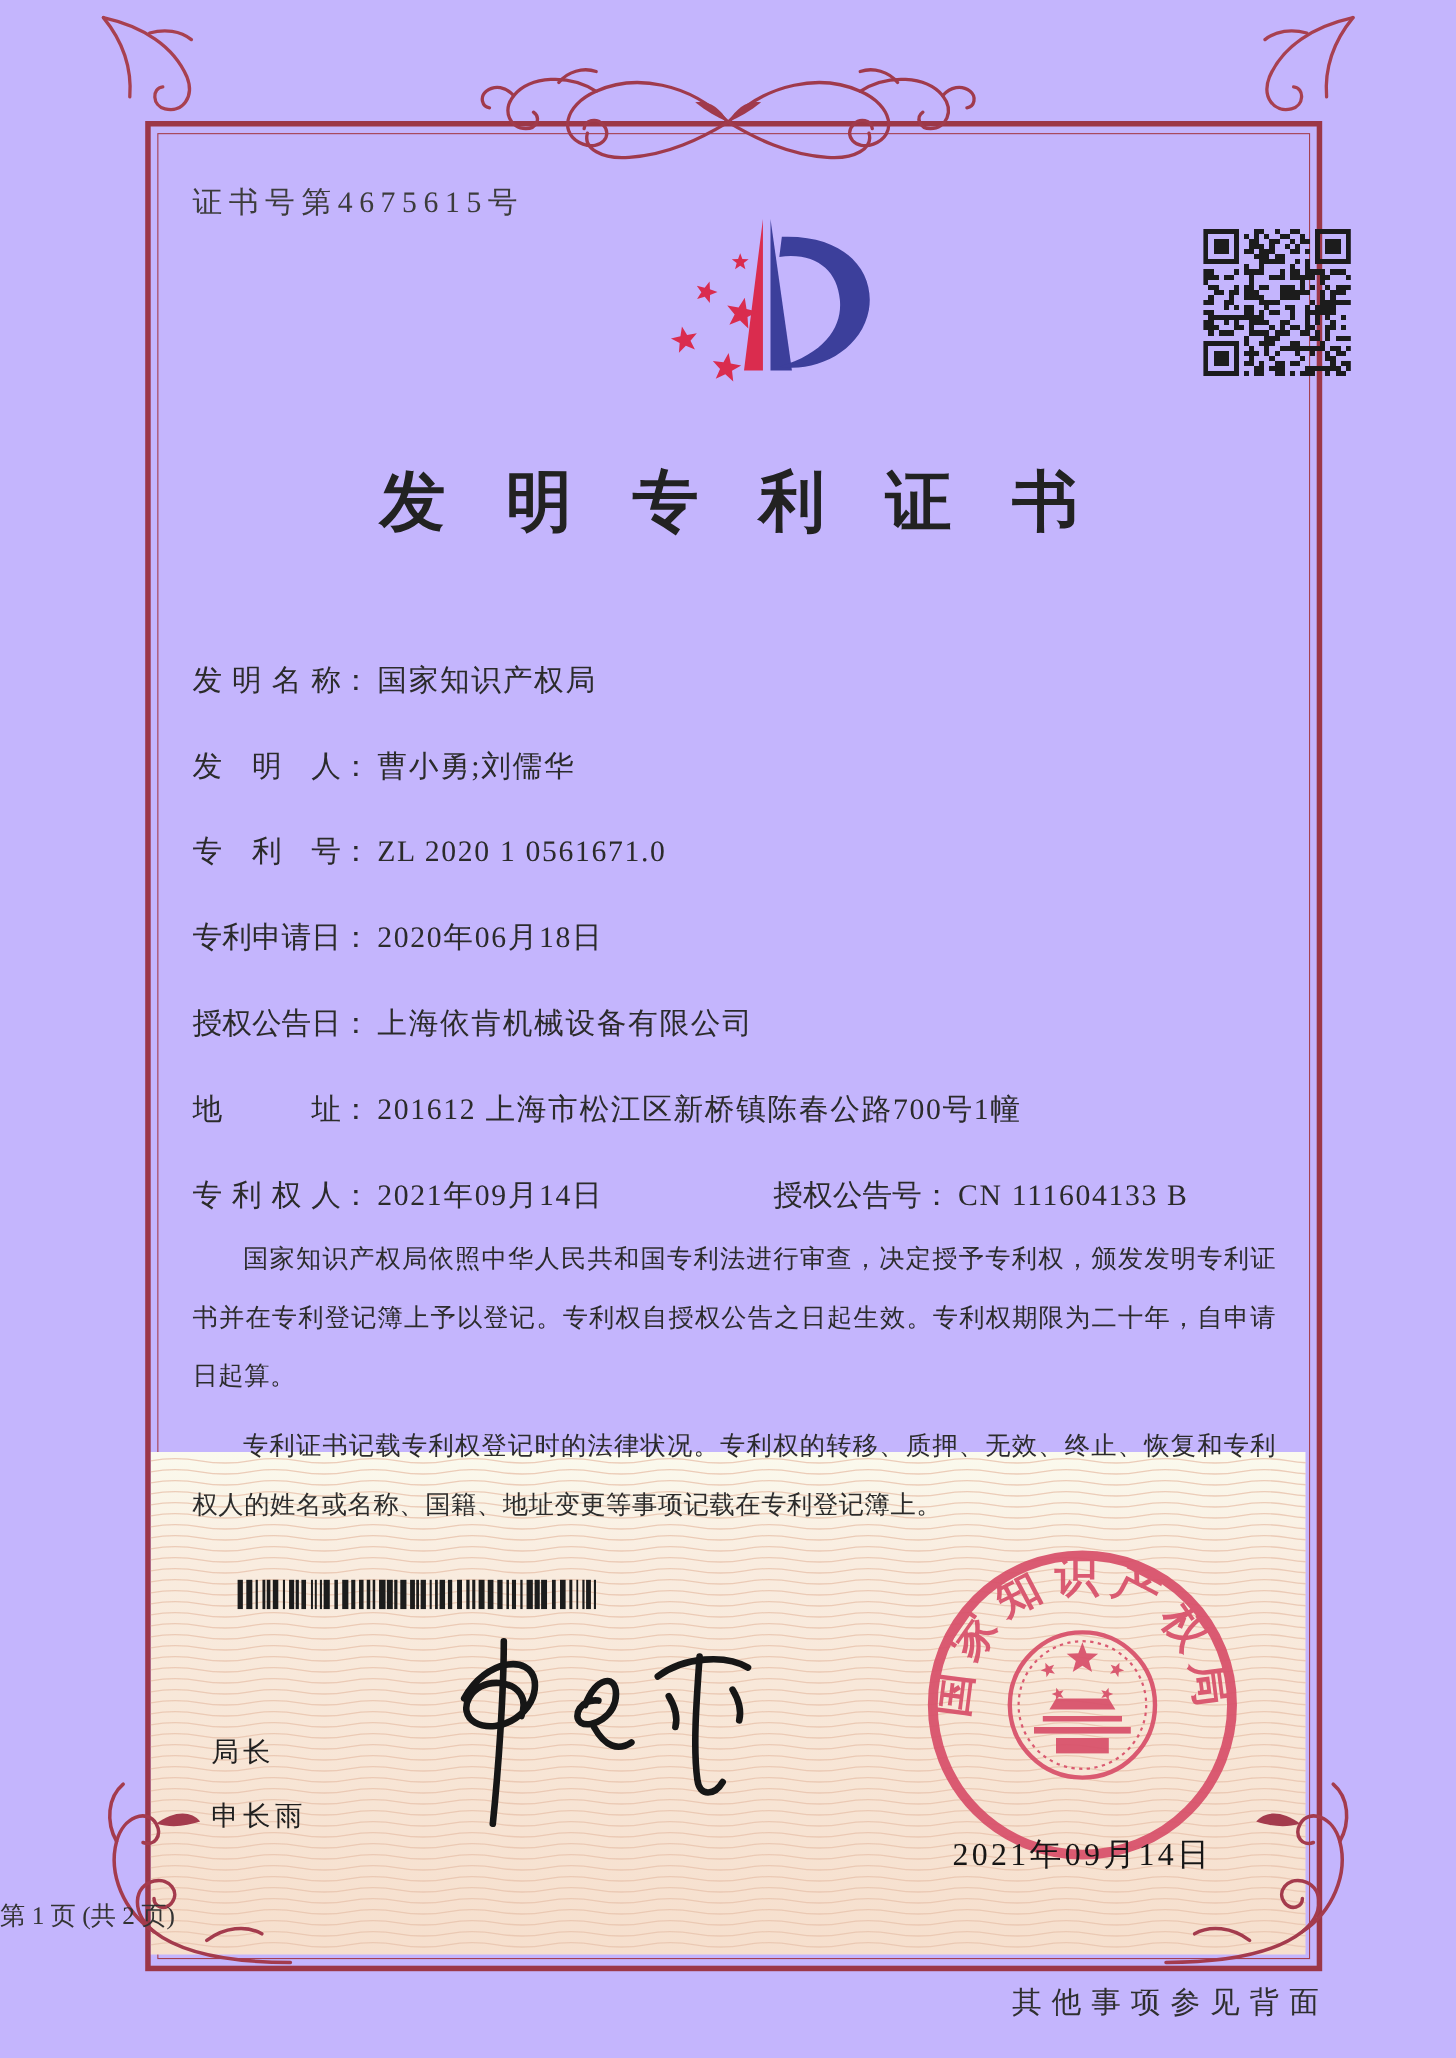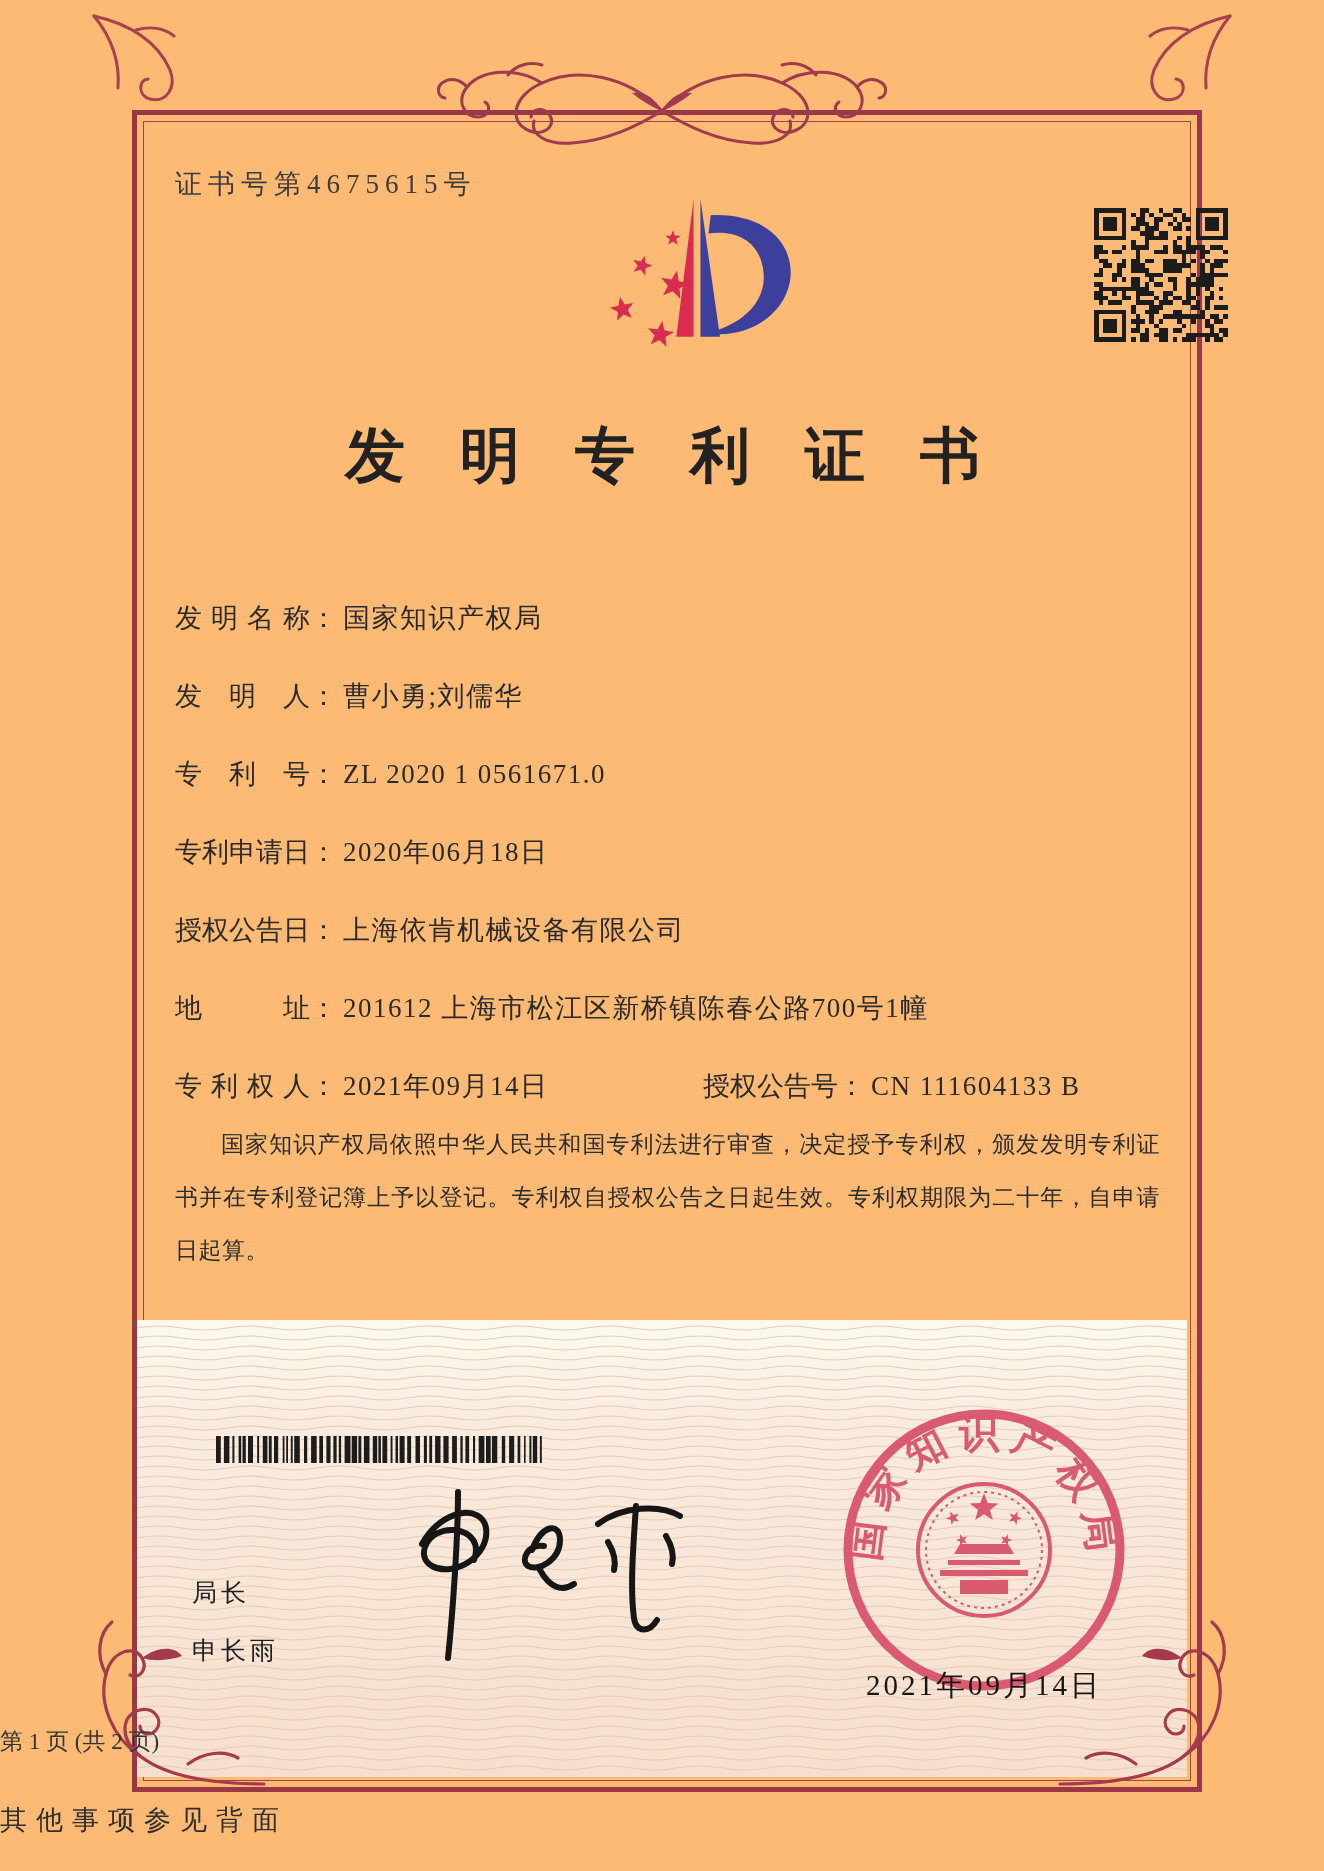--- a/index.html
+++ b/index.html
@@ -1,34 +1,34 @@
 <!DOCTYPE html>
 <html><head>
 <meta charset="utf-8">
 <style>
   html,body{margin:0;padding:0;background:#e8e8e0;}
-  #cert{position:relative;width:1324px;height:1871px;background:#fdba74;overflow:hidden;
+  #cert{position:relative;width:1324px;height:1871px;background:#c4b5fd;overflow:hidden;
         font-family:"Liberation Serif", serif;color:#2e2e2e;}
   .abs{position:absolute;}
   
   #frame{left:132px;top:110px;width:1060px;height:1672px;border:5px solid #9c3747;}
   #frame::before{content:"";position:absolute;inset:6px;border:1.5px solid #a5404f;}
   #cert-no{left:175px;top:166px;font-size:27px;letter-spacing:6px;color:#3c3c3c;}
   #title{left:0;top:416px;width:1324px;text-align:center;font-size:60px;font-weight:bold;
          letter-spacing:55px;padding-left:28px;color:#222;}
   .frow{left:175px;width:1000px;height:44px;font-size:27px;color:#2b2b2b;}
   .flabel{display:inline-block;width:135px;text-align:justify;text-align-last:justify;vertical-align:top;}
   .fcolon{display:inline-block;margin-right:6px;}
   .fvalue{letter-spacing:1.5px;}
   .field2{position:absolute;left:528px;top:0;}
   .para{left:175px;width:985px;font-size:23px;line-height:53px;text-align:justify;
         text-indent:2em;color:#2c2c2c;letter-spacing:0.5px;}
   #role-title,#role-name{left:192px;font-size:25px;font-family:"Liberation Sans",sans-serif;color:#202020;letter-spacing:4px;}
   #page-info{left:0;top:1726px;width:1324px;font-size:23px;color:#333;}
-  #back-note{left:0;top:1802px;width:1208px;text-align:left;font-size:27px;letter-spacing:9px;color:#2f2f2f;}
+  #back-note{left:0;top:1802px;width:1208px;text-align:right;font-size:27px;letter-spacing:9px;color:#2f2f2f;}
   #seal-date{left:836px;top:1666px;width:296px;text-align:center;font-size:29px;color:#161616;letter-spacing:3px;}
   svg{display:block;}
 </style>
 </head>
 <body>
 
 <div id="cert">
 
   <svg class="abs" style="left:84px;top:10px" width="120" height="110" viewBox="0 0 120 110">
     <g fill="none" stroke="#a84050" stroke-width="3" stroke-linecap="round">
@@ -593,20 +593,21 @@
     <span class="flabel">地址</span><span class="fcolon">：</span><span class="fvalue">201612 上海市松江区新桥镇陈春公路700号1幢</span>
   </div>
   <div class="abs frow" style="top:1068px">
     <span class="flabel">专利权人</span><span class="fcolon">：</span><span class="fvalue">2021年09月14日</span>
     <span class="field2">
       <span class="flabel">授权公告号</span><span class="fcolon">：</span><span class="fvalue">CN 111604133 B</span>
     </span>
   </div>
 
   <div class="abs para" style="top:1118px">国家知识产权局依照中华人民共和国专利法进行审查，决定授予专利权，颁发发明专利证书并在专利登记簿上予以登记。专利权自授权公告之日起生效。专利权期限为二十年，自申请日起算。</div>
+  <div class="abs para" style="top:1288px">专利证书记载专利权登记时的法律状况。专利权的转移、质押、无效、终止、恢复和专利权人的姓名或名称、国籍、地址变更等事项记载在专利登记簿上。</div>
 
   <svg class="abs" id="barcode" style="left:214px;top:1436px" width="332" height="27" fill="#1c1c1c">
       <rect x="2.0" y="0" width="4.8" height="27"></rect>
       <rect x="9.9" y="0" width="5.5" height="27"></rect>
       <rect x="18.4" y="0" width="2.0" height="27"></rect>
       <rect x="24.6" y="0" width="2.6" height="27"></rect>
       <rect x="28.5" y="0" width="3.3" height="27"></rect>
       <rect x="34.0" y="0" width="5.0" height="27"></rect>
       <rect x="43.2" y="0" width="1.9" height="27"></rect>
       <rect x="48.8" y="0" width="4.6" height="27"></rect>

